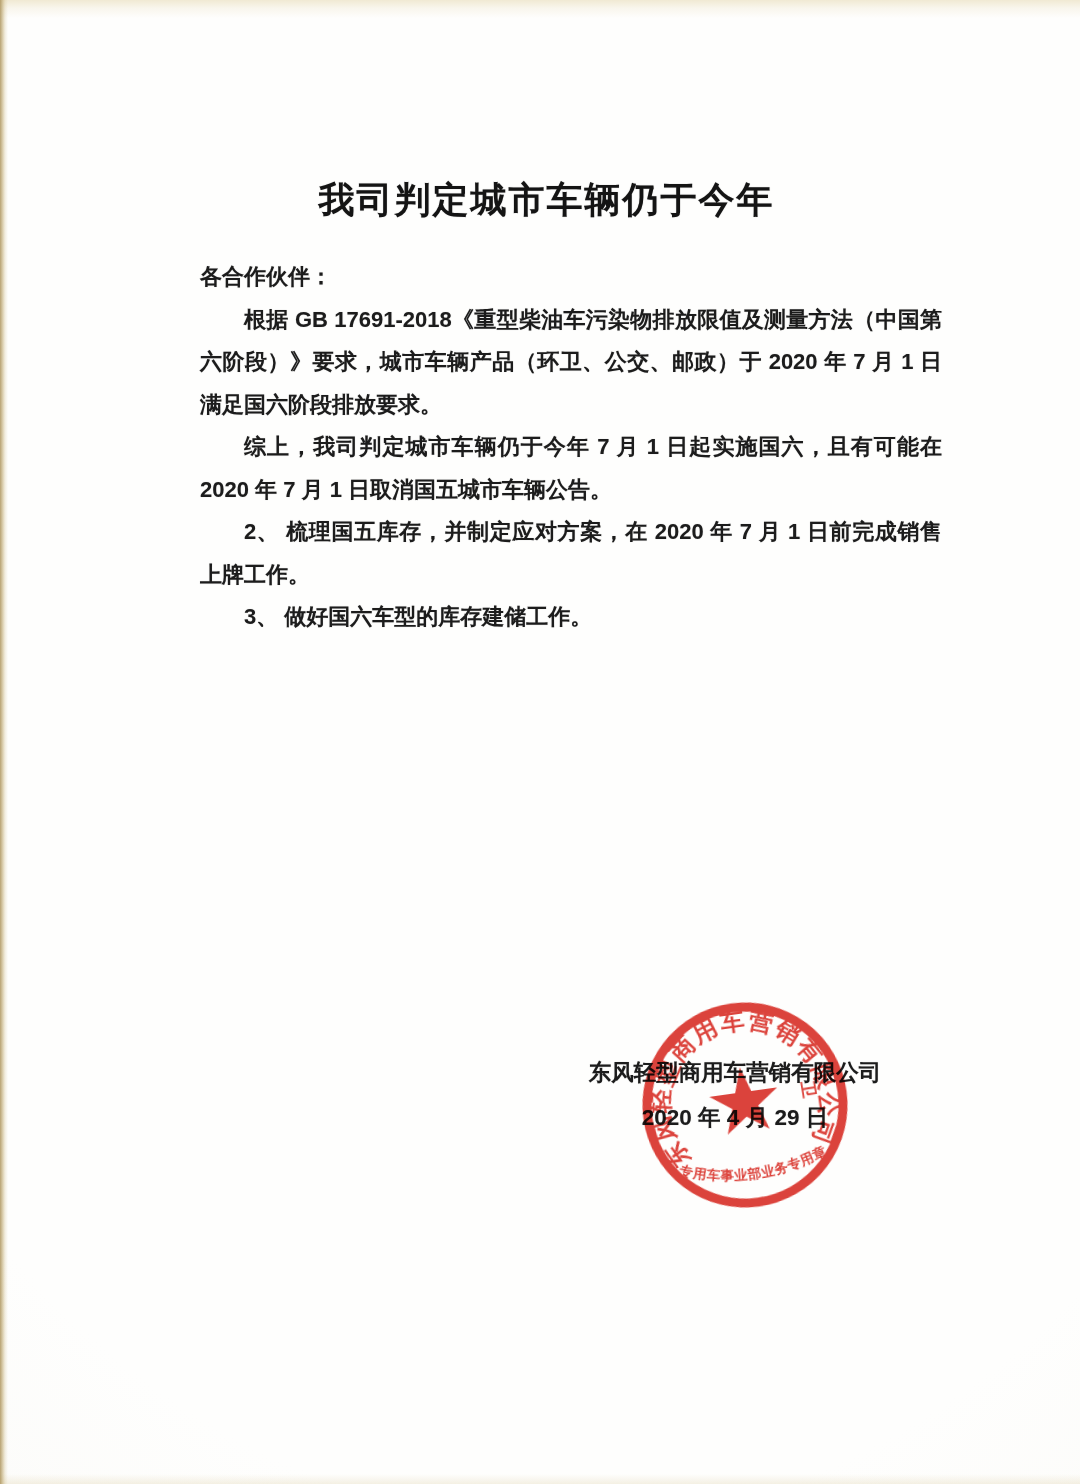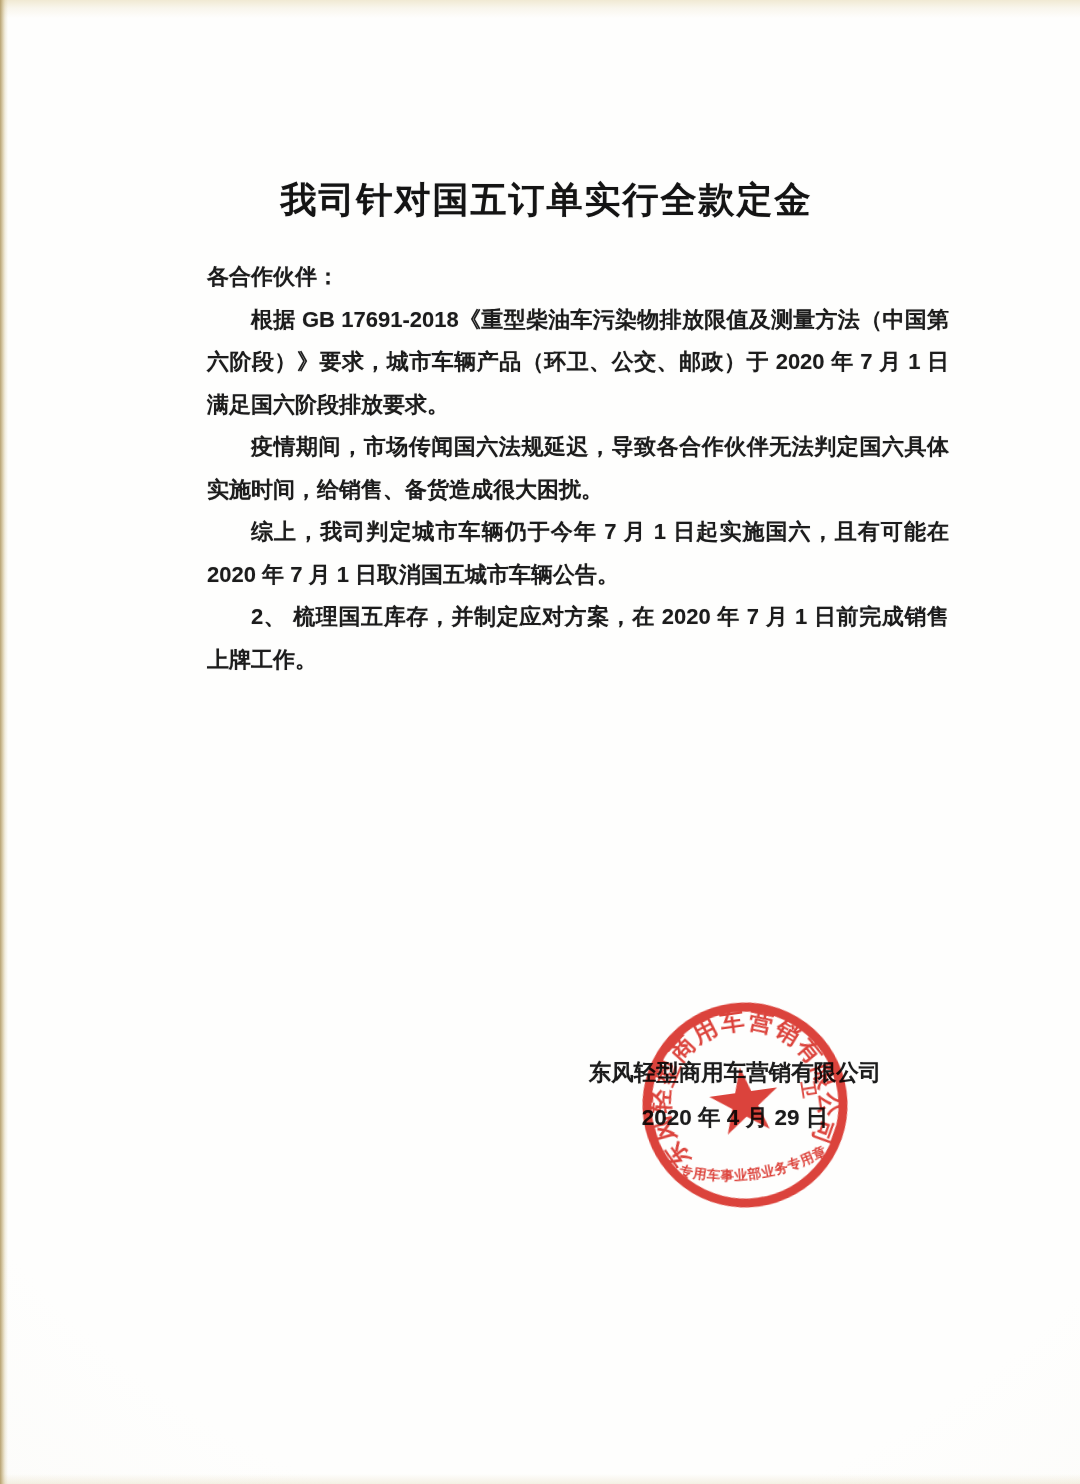--- a/index.html
+++ b/index.html
@@ -28,21 +28,21 @@
     text-align: center;
     font-size: 36px;
     font-weight: 700;
     letter-spacing: 2px;
     color: #141414;
     text-shadow: 0 0 1px rgba(20,20,20,.35);
   }
   .doc-body {
     position: absolute;
     top: 256px;
-    left: 207px;
+    left: 200px;
     width: 742px;
     font-size: 22px;
     line-height: 42.5px;
     font-weight: 600;
     text-align: justify;
     color: #1c1c1c;
     text-shadow: 0 0 1px rgba(20,20,20,.28);
   }
   .doc-body p { margin: 0; text-indent: 2em; }
   .doc-body p.salutation { text-indent: 0; }
@@ -73,28 +73,28 @@
   .stamp text {
     font-family: "Liberation Sans", "DejaVu Sans", sans-serif;
     font-weight: 600;
   }
 </style>
 </head>
 <body>
 
 <div class="page">
 
-  <h1 class="doc-title">我司针对国五订单实行全款定金</h1>
+  <h1 class="doc-title">我司判定城市车辆仍于今年</h1>
 
   <div class="doc-body">
     <p class="salutation">各合作伙伴：</p>
     <p>根据 GB 17691-2018《重型柴油车污染物排放限值及测量方法（中国第六阶段）》要求，城市车辆产品（环卫、公交、邮政）于 2020 年 7 月 1 日满足国六阶段排放要求。</p>
-    <p>疫情期间，市场传闻国六法规延迟，导致各合作伙伴无法判定国六具体实施时间，给销售、备货造成很大困扰。</p>
     <p>综上，我司判定城市车辆仍于今年 7 月 1 日起实施国六，且有可能在 2020 年 7 月 1 日取消国五城市车辆公告。</p>
     <p>2、 梳理国五库存，并制定应对方案，在 2020 年 7 月 1 日前完成销售上牌工作。</p>
+    <p>3、 做好国六车型的库存建储工作。</p>
   </div>
 
   <div class="signature">
     <div>东风轻型商用车营销有限公司</div>
     <div>2020 年 4 月 29 日</div>
   </div>
 
   <svg class="stamp" viewBox="0 0 266 266" width="266" height="266" aria-hidden="true">
     <defs>
       <path id="sealArcTop" d="M 70.7,176.6 A 76 76 0 1 1 195.3,176.6" fill="none"></path>

